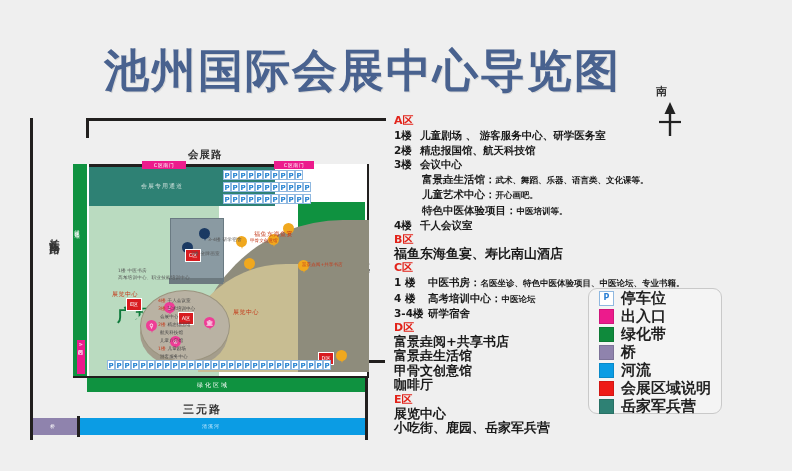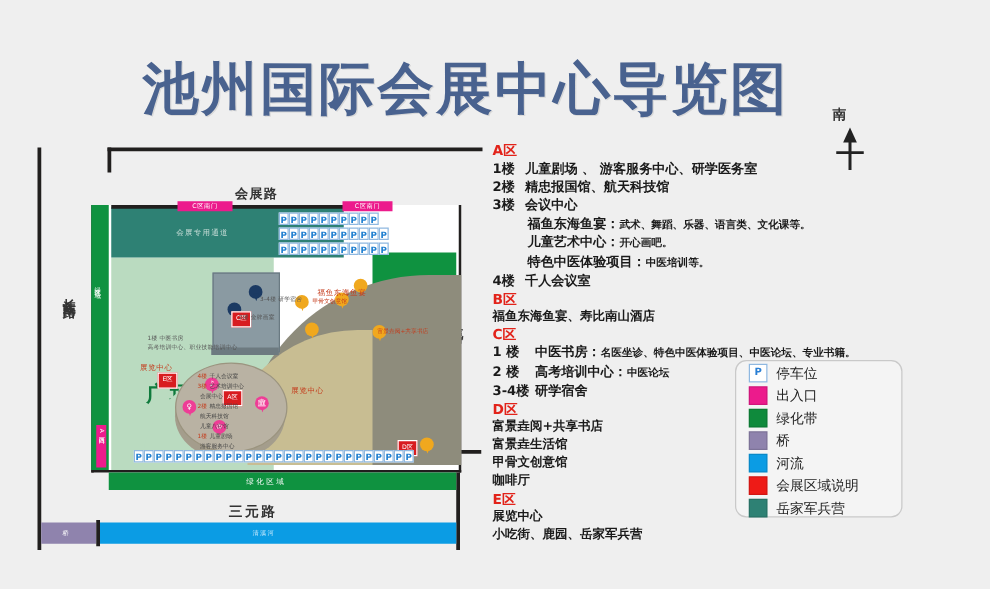--- a/index.html
+++ b/index.html
@@ -5,21 +5,21 @@
   html,body{margin:0;padding:0;}
   body{
     width:792px;height:471px;overflow:hidden;
     background:#efefef;
     font-family:"DejaVu Sans","Liberation Sans",sans-serif;
     position:relative;
   }
   .page{position:absolute;inset:0;background:#efefef;}
 
   
-  .title-bar{position:absolute;left:10px;top:40px;width:780px;height:62px;}
+  .title-bar{position:absolute;left:0;top:40px;width:780px;height:62px;}
   .title{
     position:absolute;left:104px;top:0;width:545px;
     font-size:45px;font-weight:bold;letter-spacing:2px;
     color:#49628f;line-height:62px;white-space:nowrap;
     text-shadow:1px 1px 0 #d8d8d8;
   }
   .compass{position:absolute;left:650px;top:44px;width:40px;height:56px;}
   .compass .nlabel{
     position:absolute;left:6px;top:0;font-size:11px;color:#333;
     font-weight:bold;
@@ -177,36 +177,36 @@
 
   
   .info{position:absolute;left:394px;top:114px;width:300px;}
   .zone-h{
     font-size:11px;font-weight:bold;color:#e2231a;line-height:14px;letter-spacing:0px;
   }
   .row{font-size:10.5px;color:#1a1a1a;line-height:14.5px;font-weight:bold;white-space:nowrap;}
   .row .fl{display:inline-block;min-width:26px;}
   .row .ind{display:inline-block;width:28px;}
   .sm{font-size:8.5px;font-weight:bold;}
-  .plain{font-size:10px;color:#1a1a1a;line-height:14.5px;font-weight:bold;}
+  .plain{font-size:13px;color:#1a1a1a;line-height:14.5px;font-weight:bold;}
 
   
   .legend{
     position:absolute;left:588px;top:288px;width:132px;height:124px;
     background:#f4f4f4;border:1px solid #c9c9c9;border-radius:9px;
   }
   .legend-item{
     position:relative;height:17px;margin:1px 0 0 10px;display:flex;align-items:center;
   }
   .sw{width:13px;height:13px;margin-right:7px;flex:0 0 auto;border:1px solid rgba(0,0,0,.12);}
   .sw-p{
     width:13px;height:13px;margin-right:7px;flex:0 0 auto;border:1px solid #8fb8e0;background:#fff;
     color:#2a7fd4;font-size:8px;font-weight:bold;text-align:center;line-height:12px;
   }
-  .legend-lbl{font-size:11px;color:#222;font-weight:normal;letter-spacing:0px;}
+  .legend-lbl{font-size:15px;color:#222;font-weight:bold;letter-spacing:0px;}
 </style>
 </head>
 <body>
 
 <div class="page">
 
   <div class="title-bar">
     <div class="title">池州国际会展中心导览图</div>
     <div class="compass">
       <div class="nlabel">南</div>
@@ -409,31 +409,31 @@
       <span>清溪河</span>
     </div>
   </div>
 
   <div class="info">
 
     <div class="zone-h"><span>A区</span></div>
     <div class="row"><span class="fl">1楼</span><span>儿童剧场 、 游客服务中心、研学医务室</span></div>
     <div class="row"><span class="fl">2楼</span><span>精忠报国馆、航天科技馆</span></div>
     <div class="row"><span class="fl">3楼</span><span>会议中心</span></div>
-    <div class="row"><span class="ind"></span><span>福鱼东海鱼宴：</span><span class="sm">武术、舞蹈、乐器、语言类、文化课等。</span></div>
+    <div class="row"><span class="ind"></span><span>富景垚生活馆：</span><span class="sm">武术、舞蹈、乐器、语言类、文化课等。</span></div>
     <div class="row"><span class="ind"></span><span>儿童艺术中心：</span><span class="sm">开心画吧。</span></div>
     <div class="row"><span class="ind"></span><span>特色中医体验项目：</span><span class="sm">中医培训等。</span></div>
     <div class="row"><span class="fl">4楼</span><span>千人会议室</span></div>
 
     <div class="zone-h"><span>B区</span></div>
     <div class="plain">福鱼东海鱼宴、寿比南山酒店</div>
 
     <div class="zone-h"><span>C区</span></div>
     <div class="row"><span class="fl" style="min-width:34px">1 楼</span><span>中医书房：</span><span class="sm">名医坐诊、特色中医体验项目、中医论坛、专业书籍。</span></div>
-    <div class="row"><span class="fl" style="min-width:34px">2 楼</span><span>高考培训中心：</span><span class="sm">中医论坛</span></div>
+    <div class="row"><span class="fl" style="min-width:34px">4 楼</span><span>高考培训中心：</span><span class="sm">中医论坛</span></div>
     <div class="row"><span class="fl" style="min-width:34px">3-4楼</span><span>研学宿舍</span></div>
 
     <div class="zone-h"><span>D区</span></div>
     <div class="plain">富景垚阅+共享书店</div>
     <div class="plain">富景垚生活馆</div>
     <div class="plain">甲骨文创意馆</div>
     <div class="plain">咖啡厅</div>
 
     <div class="zone-h"><span>E区</span></div>
     <div class="plain">展览中心</div>

